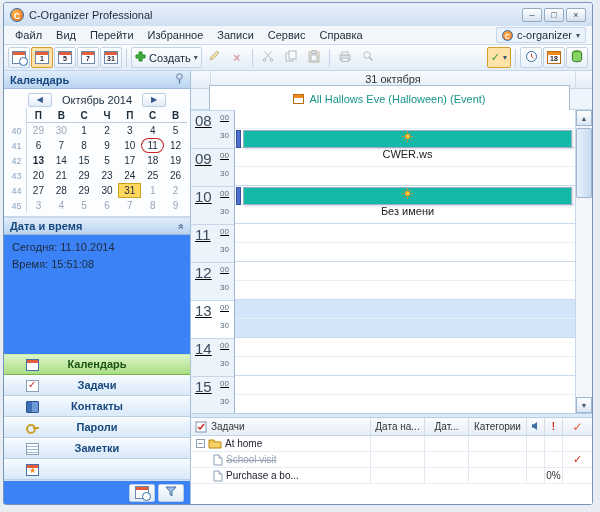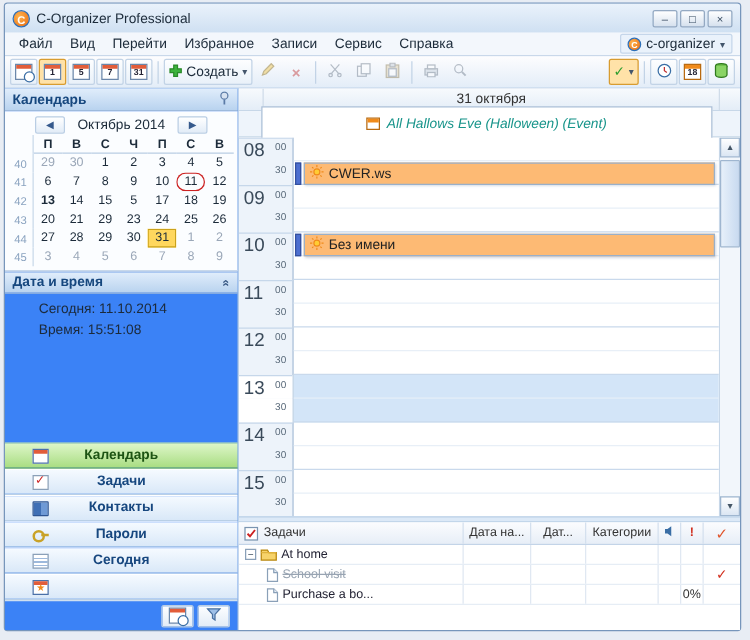--- a/index.html
+++ b/index.html
@@ -48,21 +48,21 @@
   .mc-arrow { font-size:8px; color:#35598c; border:1px solid #b9cde4; background:linear-gradient(#fff,#e2ecf7); border-radius:2px; width:24px; text-align:center; line-height:12px; }
   .mc-title { font-size:11px; color:#1c2b3a; }
   .mc-grid { display:grid; grid-template-columns:20px repeat(7,1fr); }
   .mc-cell { height:15px; display:flex; align-items:center; justify-content:center; font-size:10px; color:#1c2b3a; }
   .mc-dow { border-bottom:1px solid #b9cde4; font-weight:bold; }
   .mc-wk { color:#8aa3c0; font-size:9px; border-right:1px solid #c9d9ea; }
   .mc-day.muted { color:#9aa7b8; }
   .mc-day.bold { font-weight:bold; }
   .mc-day.today { box-shadow:inset 0 0 0 1px #cc2222; border-radius:8px; }
   .mc-day.selected { background:#ffd75e; box-shadow:inset 0 0 0 1px #caa21c; }
-  .dt-lines { padding:4px 8px; font-size:11px; line-height:17px; color:#1c2a3a;margin-left:19px; }
+  .dt-lines { padding:4px 8px; font-size:11px; line-height:17px; color:#1c2a3a; }
   .side-spacer { flex:1; }
   .nav-btn { position:relative; height:21px; background:linear-gradient(#f5faff,#d9e8f8); border-top:1px solid #fff; border-bottom:1px solid #b9cfe6; }
   .nav-btn.active { background:linear-gradient(#ddf6c8,#a9dd82); border-top:1px solid #c7ecab; border-bottom:1px solid #74b54a; }
   .nav-label { position:absolute; left:0; right:0; top:3px; text-align:center; font-size:11px; font-weight:bold; color:#17477f; }
   .nav-btn.active .nav-label { color:#1d5413; }
   .nav-ico { position:absolute; left:22px; top:4px; width:13px; height:12px; }
   .nv0,.nv5 { border:1px solid #4a70a8; background:#fff; }
   .nv0::before,.nv5::before { content:''; position:absolute; top:0; left:0; right:0; height:3px; background:#e25d3a; }
   .nv5::after { content:'★'; position:absolute; left:2px; top:1px; font-size:8px; color:#f08a1a; }
   .nv1 { border:1px solid #8aa0b8; background:#fff; }
@@ -73,38 +73,38 @@
   .nv4 { border:1px solid #8aa0b8; background:repeating-linear-gradient(#fff 0 2px,#9db9dc 2px 3px); }
   .sb-footer { height:24px; display:flex; justify-content:flex-end; align-items:center; gap:3px; padding:0 6px; border-top:1px solid #cfe0f0; }
   .ftbtn { width:26px; height:18px; display:flex; align-items:center; justify-content:center; border:1px solid #b9cde4; border-radius:2px; background:linear-gradient(#fdfeff,#e2ecf7); }
   
   .main { flex:1; display:flex; flex-direction:column; min-width:0; background:#fff; }
   .day-hdr { height:18px; display:flex; background:linear-gradient(#f7fafd,#e4edf7); border-bottom:1px solid #c7d7e8; font-size:11px; color:#333; }
   .corner-btn { width:20px; border-right:1px solid #d0dce9; }
   .day-title { flex:1; text-align:center; line-height:17px; }
   .corner-r { width:17px; border-left:1px solid #d0dce9; }
   .allday { height:21px; background:#eef4fb; border-bottom:1px solid #c7d7e8; display:flex; align-items:center; padding:1px 22px 2px 18px; }
-  .banner { flex:1; height:28px; border:1px solid #a8bdd6; background:#fff; display:flex; align-items:center; justify-content:center; gap:5px; font-size:11px; color:#17948a;font-style:italic; }
+  .banner { flex:1; height:28px; border:1px solid #a8bdd6; background:#fff; display:flex; align-items:center; justify-content:center; gap:5px; font-size:11px; color:#17948a; }
   .b-ico { position:relative; width:11px; height:10px; border:1px solid #b86a10; background:#fff; }
   .b-ico::before { content:''; position:absolute; top:0; left:0; right:0; height:3px; background:#f08a1a; }
   .timegrid { flex:1; display:flex; min-height:0; overflow:hidden; }
   .gutter { width:44px; background:#edf3fa; border-right:1px solid #9db6d2; }
   .g-row { height:19px; position:relative; }
-  .g-hour { border-top:1px solid #c6d7ea; display:flex; justify-content:space-between; padding:0 5px 0 4px; }
+  .g-hour { border-top:1px solid #c6d7ea; display:flex; justify-content:space-between; padding:0 5px 0 4px;text-decoration:underline; }
   .g-hour b { font-size:15px; font-weight:normal; color:#3a4a5a; line-height:19px; }
   .g-row i { font-size:8px; color:#5a6a7a; font-style:normal; margin-top:2px; }
   .g-half { display:flex; justify-content:flex-end; padding-right:5px; }
   .g-row.sel { background:#ffffff; }
   .content { flex:1; position:relative; background:#fff; }
   .c-row { height:19px; border-bottom:1px solid #c9d9ec; }
   .c-row.top { border-bottom:1px solid #e8eff7; }
   .c-row.sel { background:#d3e5f8; }
   .event { position:absolute; left:0; right:3px; height:18px; }
   .e-strip { position:absolute; left:1px; top:0; width:5px; height:18px; background:#4d6fd0; border:1px solid #34509f; }
-  .e-box { position:absolute; left:8px; right:0; top:0; height:18px; border:1px solid #9ab0c9; background:#fdba74; display:flex; align-items:center; gap:4px; padding:0 4px; font-size:11px; color:#222; box-shadow:1px 1px 2px rgba(120,140,170,.35); }
+  .e-box { position:absolute; left:8px; right:0; top:0; height:18px; border:1px solid #9ab0c9; background:#14b8a6; display:flex; align-items:center; gap:4px; padding:0 4px; font-size:11px; color:#222; box-shadow:1px 1px 2px rgba(120,140,170,.35);flex-direction:column; }
   .vscroll { width:17px; background:#f2f6fb; border-left:1px solid #c7d7e8; display:flex; flex-direction:column; }
   .sb-btn { height:16px; background:linear-gradient(#fff,#dbe6f3); border:1px solid #9fb6d0; font-size:7px; color:#456; display:flex; align-items:center; justify-content:center; }
   .sb-track { flex:1; position:relative; }
   .sb-thumb { position:absolute; top:2px; left:0; right:0; height:70px; background:linear-gradient(90deg,#e7f0fa,#c8daf0); border:1px solid #9fb6d0; border-radius:1px; }
   .splitter { height:5px; background:#dce9f7; border-top:1px solid #b9cfe6; border-bottom:1px solid #b9cfe6; }
   
   .tasks { height:86px; display:flex; flex-direction:column; background:#fff; }
   .t-hdr { height:18px; display:flex; background:linear-gradient(#fbfcfe,#e7eef7); border-bottom:1px solid #c3d4e8; font-size:10px; color:#333; }
   .th { display:flex; align-items:center; justify-content:center; border-left:1px solid #d4e0ee; }
   .th-name { flex:1; justify-content:flex-start; padding-left:4px; gap:4px; border-left:none; }
@@ -350,21 +350,21 @@
           <div class="nav-btn">
             <div class="nav-ico nv2"></div>
             <div class="nav-label">Контакты</div>
           </div>
           <div class="nav-btn">
             <div class="nav-ico nv3"></div>
             <div class="nav-label">Пароли</div>
           </div>
           <div class="nav-btn">
             <div class="nav-ico nv4"></div>
-            <div class="nav-label">Сегодня</div>
+            <div class="nav-label">Заметки</div>
           </div>
           <div class="nav-btn">
             <div class="nav-ico nv5"></div>
           </div>
         </div>
       <div class="sb-footer">
         <button class="ftbtn">
             <span class="cal-ico clockdot"></span>
           </button>
         <button class="ftbtn">

